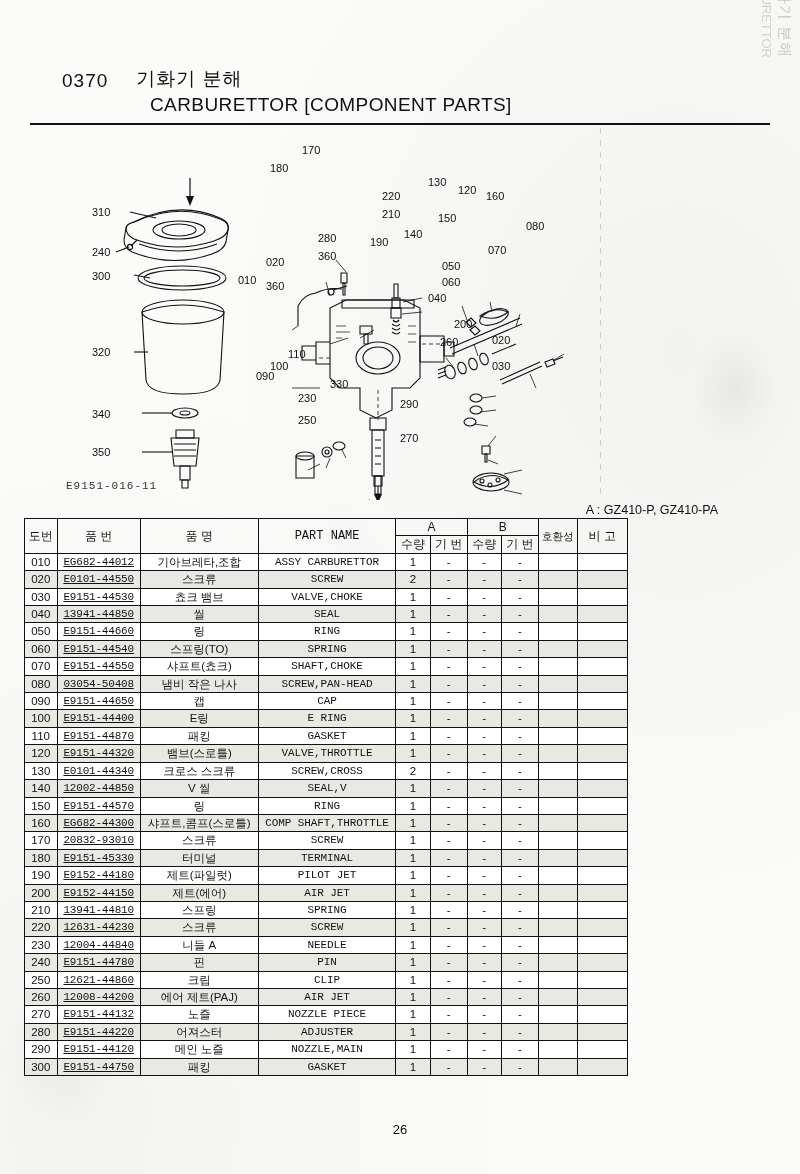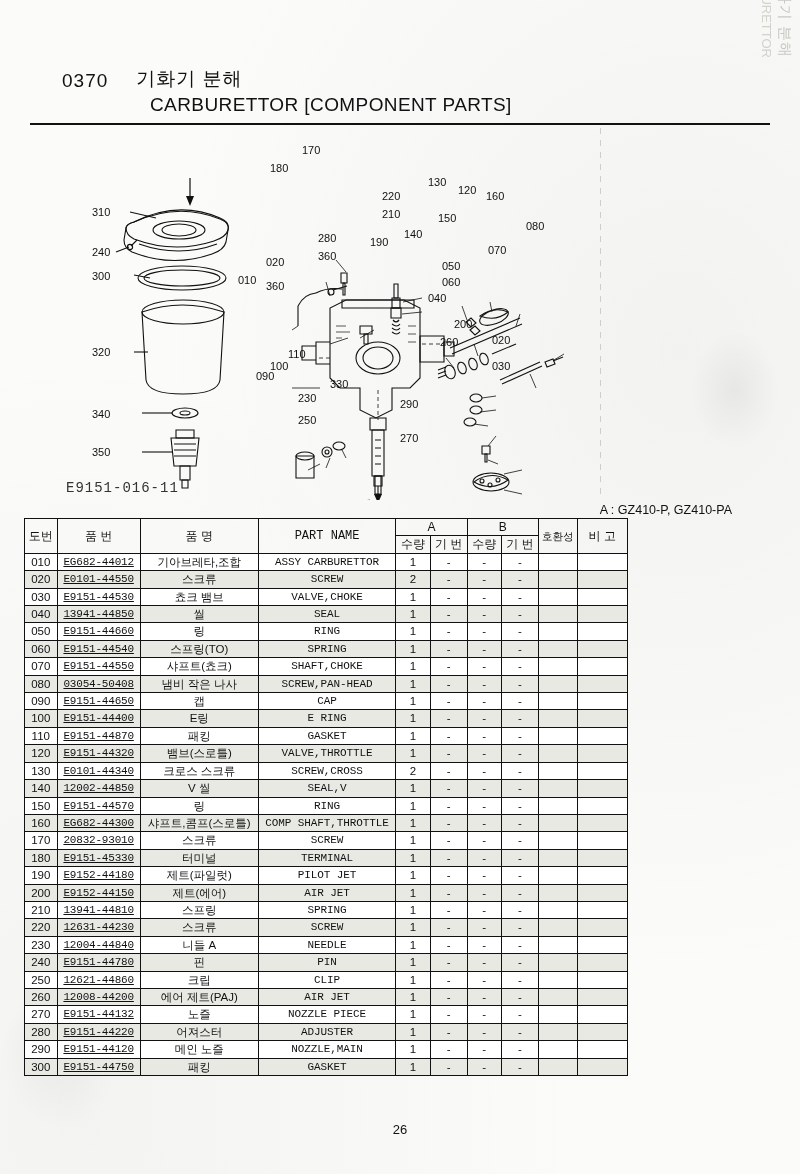--- a/index.html
+++ b/index.html
@@ -42,24 +42,24 @@
     color:#d2d2cd;font-size:13px;white-space:nowrap;
   }
   .ghost-dash{
     position:absolute;left:600px;top:128px;width:1px;height:370px;
     background:repeating-linear-gradient(to bottom,#cfcfca 0 6px,transparent 6px 12px);
   }
 
   
   .diagram{position:absolute;left:30px;top:130px;width:740px;height:370px;}
   .diagram svg{display:block;}
-  .dwgno{position:absolute;left:36px;top:350px;font-size:14px;letter-spacing:1px;color:#333;
+  .dwgno{position:absolute;left:36px;top:350px;font-size:11px;letter-spacing:1px;color:#333;
     font-family:"Liberation Mono", monospace;text-align:center;}
 
-  .variant-note{position:absolute;right:68px;top:503px;font-size:12.5px;}
+  .variant-note{position:absolute;right:82px;top:503px;font-size:12.5px;}
 
   
   table.parts{
     position:absolute;left:24px;top:518px;
     border-collapse:collapse;
     font-size:11.5px;
     width:604px;
   }
   table.parts td, table.parts th{
     border:1px solid #111;

